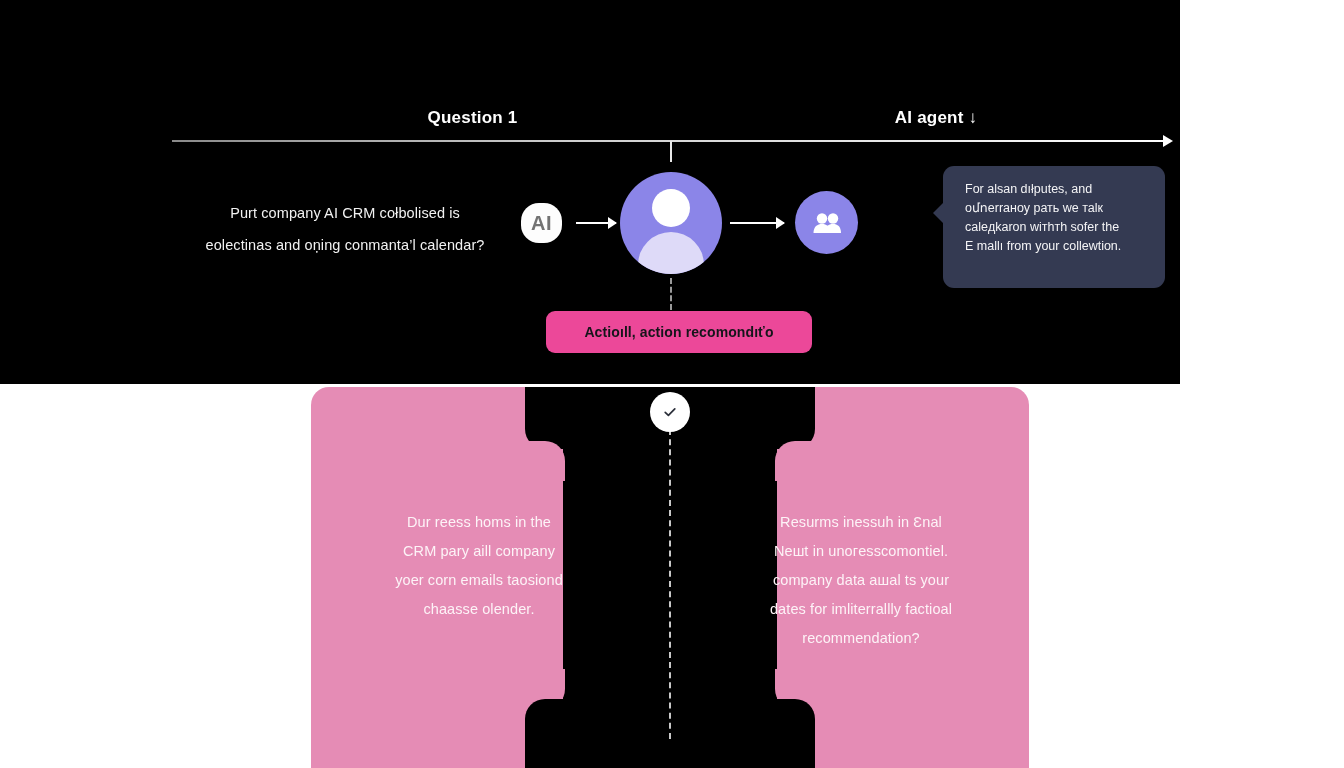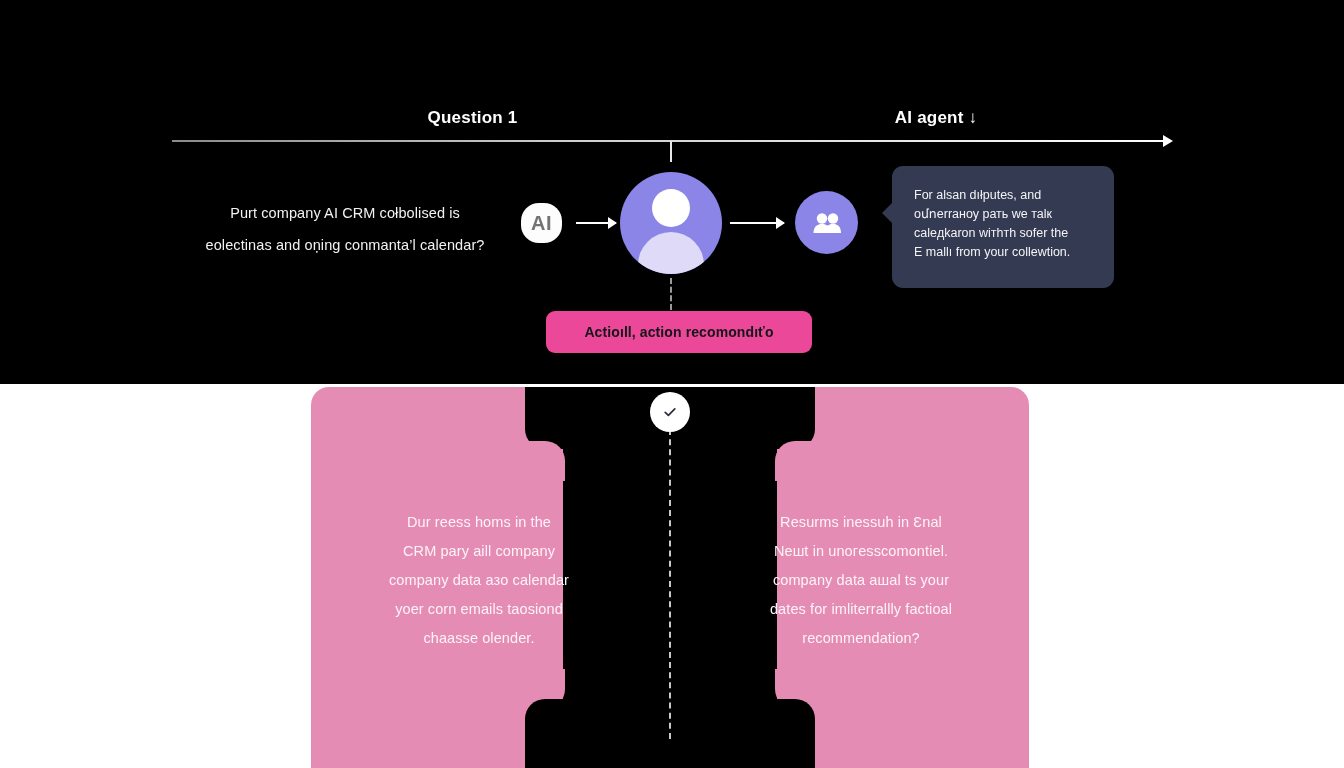--- a/index.html
+++ b/index.html
@@ -10,21 +10,21 @@
     width: 1344px; height: 768px;
     font-family: "Liberation Sans", sans-serif;
     overflow: hidden;
     position: relative;
   }
 
   
   .top-section {
     position: absolute;
     left: 0; top: 0;
-    width: 1344px; height: 384px;
+    width: 1180px; height: 384px;
     background: #000000;
     overflow: hidden;
   }
 
   
   .timeline-label {
     position: absolute;
     color: #ffffff;
     font-size: 17px;
     font-weight: 600;
@@ -133,26 +133,26 @@
     left: 795px; top: 191px;
     width: 63px; height: 63px;
     border-radius: 50%;
     background: #8b85e8;
     display: flex; align-items: center; justify-content: center;
   }
 
   
   .speech-bubble {
     position: absolute;
-    left: 892px; top: 166px;
+    left: 943px; top: 166px;
     width: 222px; height: 122px;
     background: #343a52;
     border-radius: 11px;
     box-sizing: border-box;
-    padding: 20px 16px 0 22px;
+    padding: 14px 16px 0 22px;
     color: #f4f4f6;
     font-size: 12.5px;
     line-height: 19px;
   }
   .speech-bubble .ln { display: block; }
   .bubble-tail {
     position: absolute;
     left: -10px; top: 36px;
     width: 0; height: 0;
     border-top: 11px solid transparent;
@@ -355,21 +355,20 @@
       <div class="ibeam-bot-round-l"></div>
       <div class="ibeam-bot-round-r"></div>
       <div class="ibeam-bottom-bar"></div>
     </div>
 
     <div class="dash-connector-mid"></div>
 
     <div class="card-text" id="card-left">
       <span class="ln">Dur reess homs in the</span>
       <span class="ln">CRM pary aill company</span>
-      <span class="ln">company data aзo calendar</span>
       <span class="ln">yoer corn emails taoѕiond</span>
       <span class="ln">chaasse olender.</span>
     </div>
 
     <div class="card-text" id="card-right">
       <span class="ln">Resurms inessuh in Ɛnal</span>
       <span class="ln">Neшt in unoгesscomontiel.</span>
       <span class="ln">company data aшal ts your</span>
       <span class="ln">dates for imliterrallly factioal</span>
       <span class="ln">recommendation?</span>

